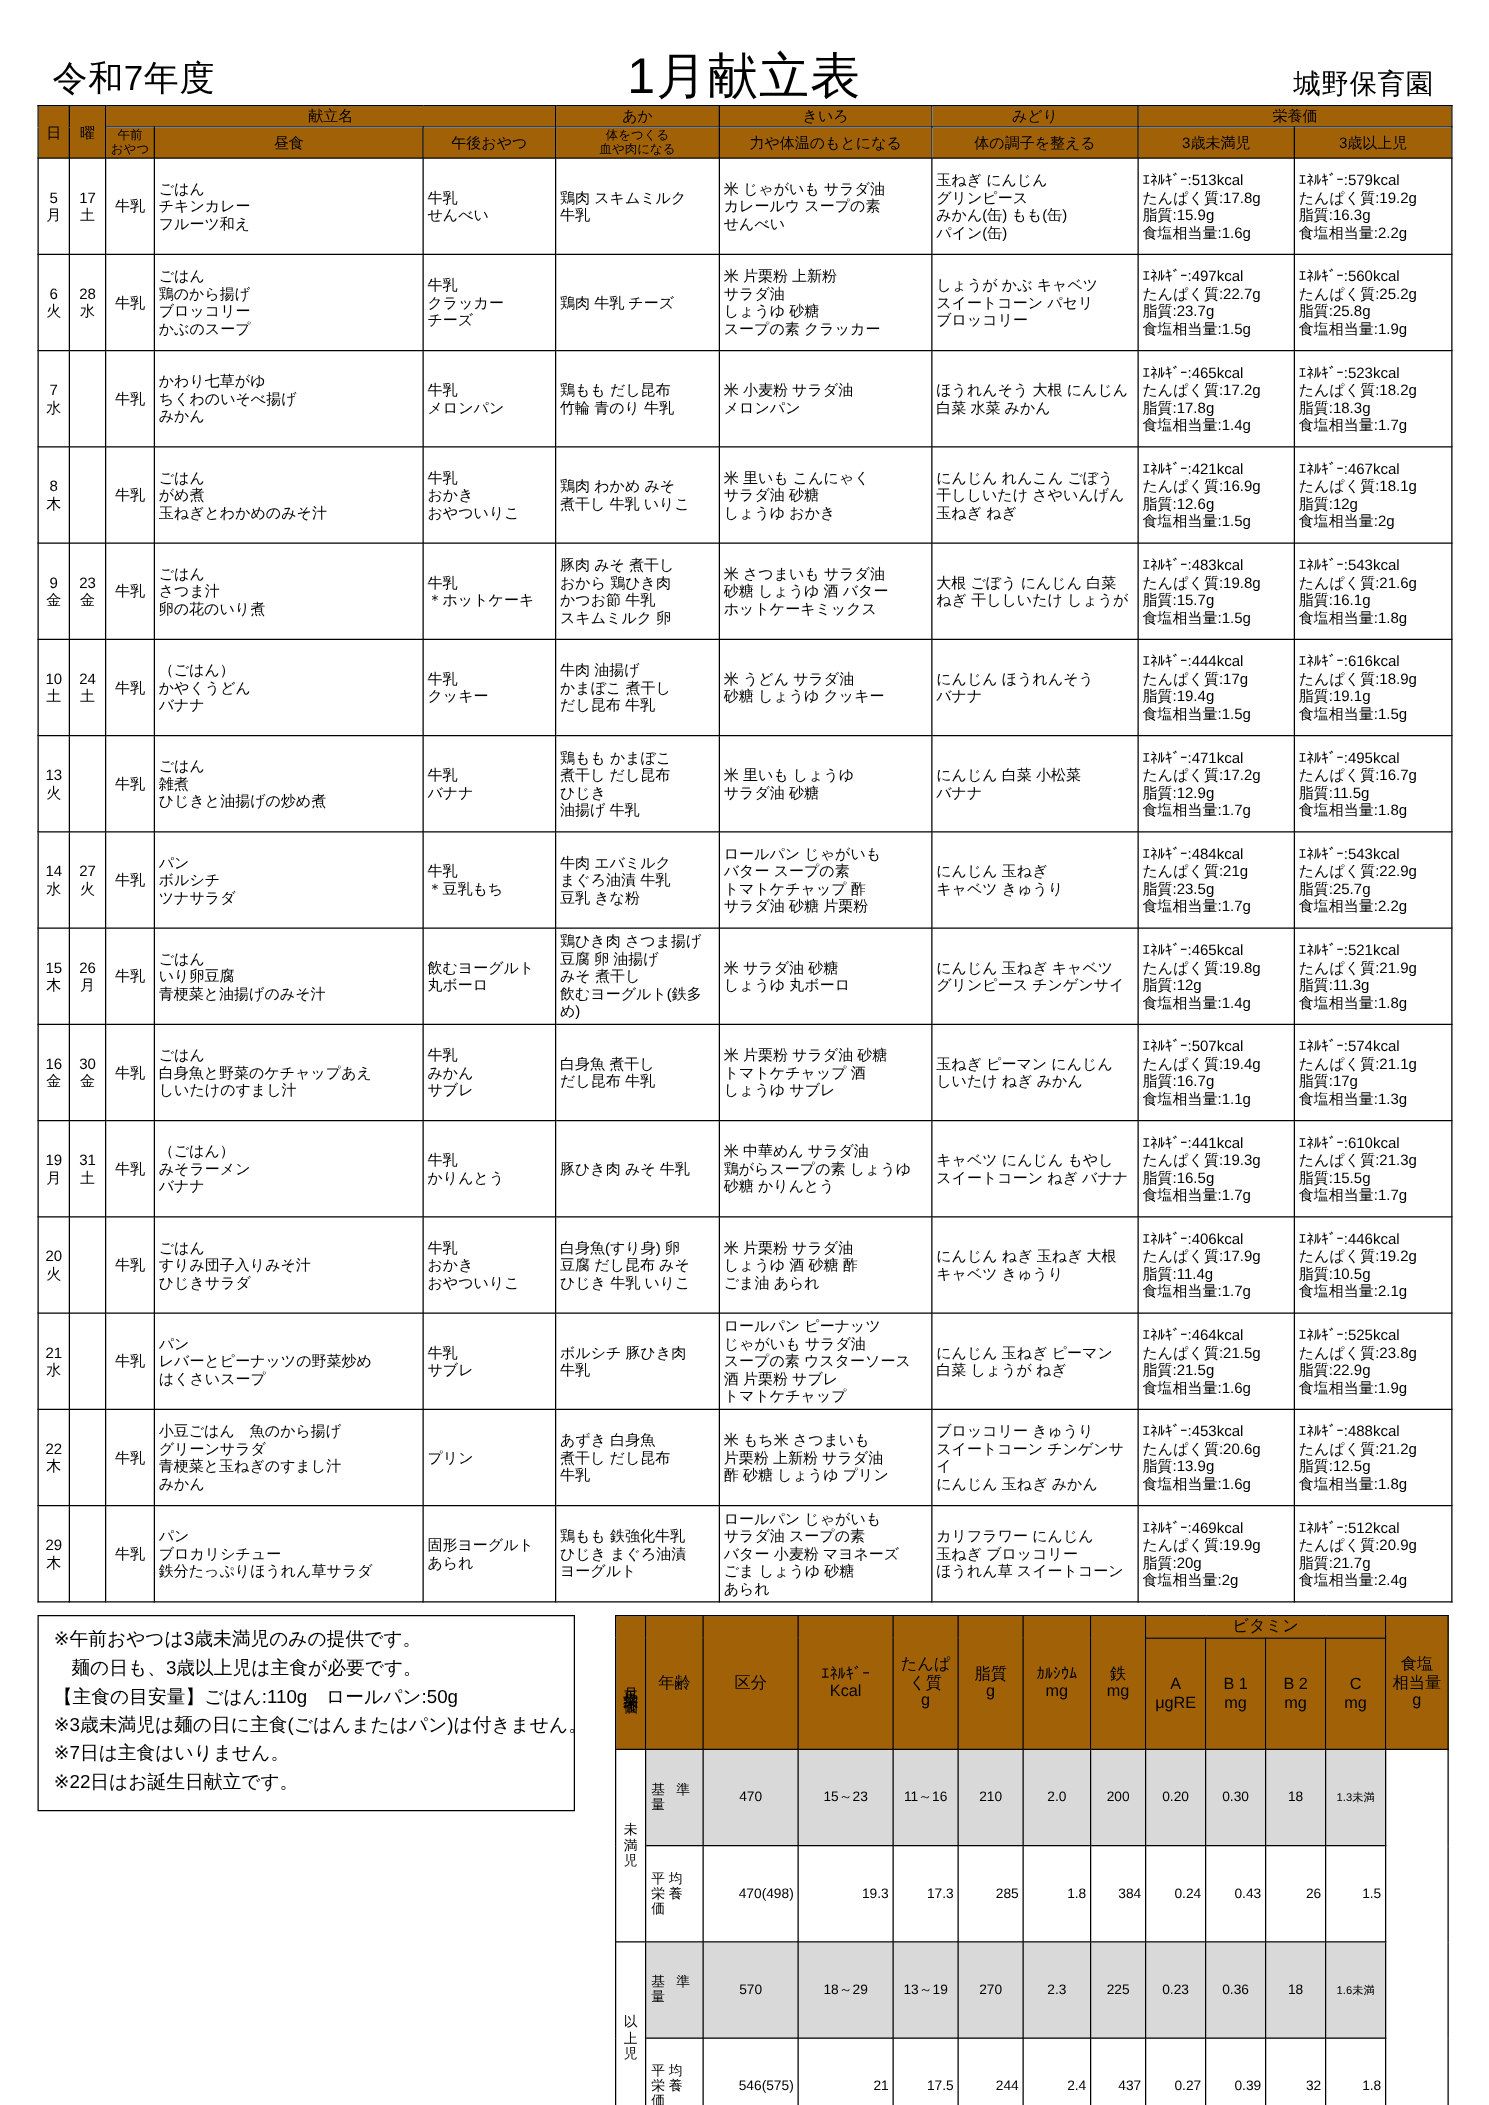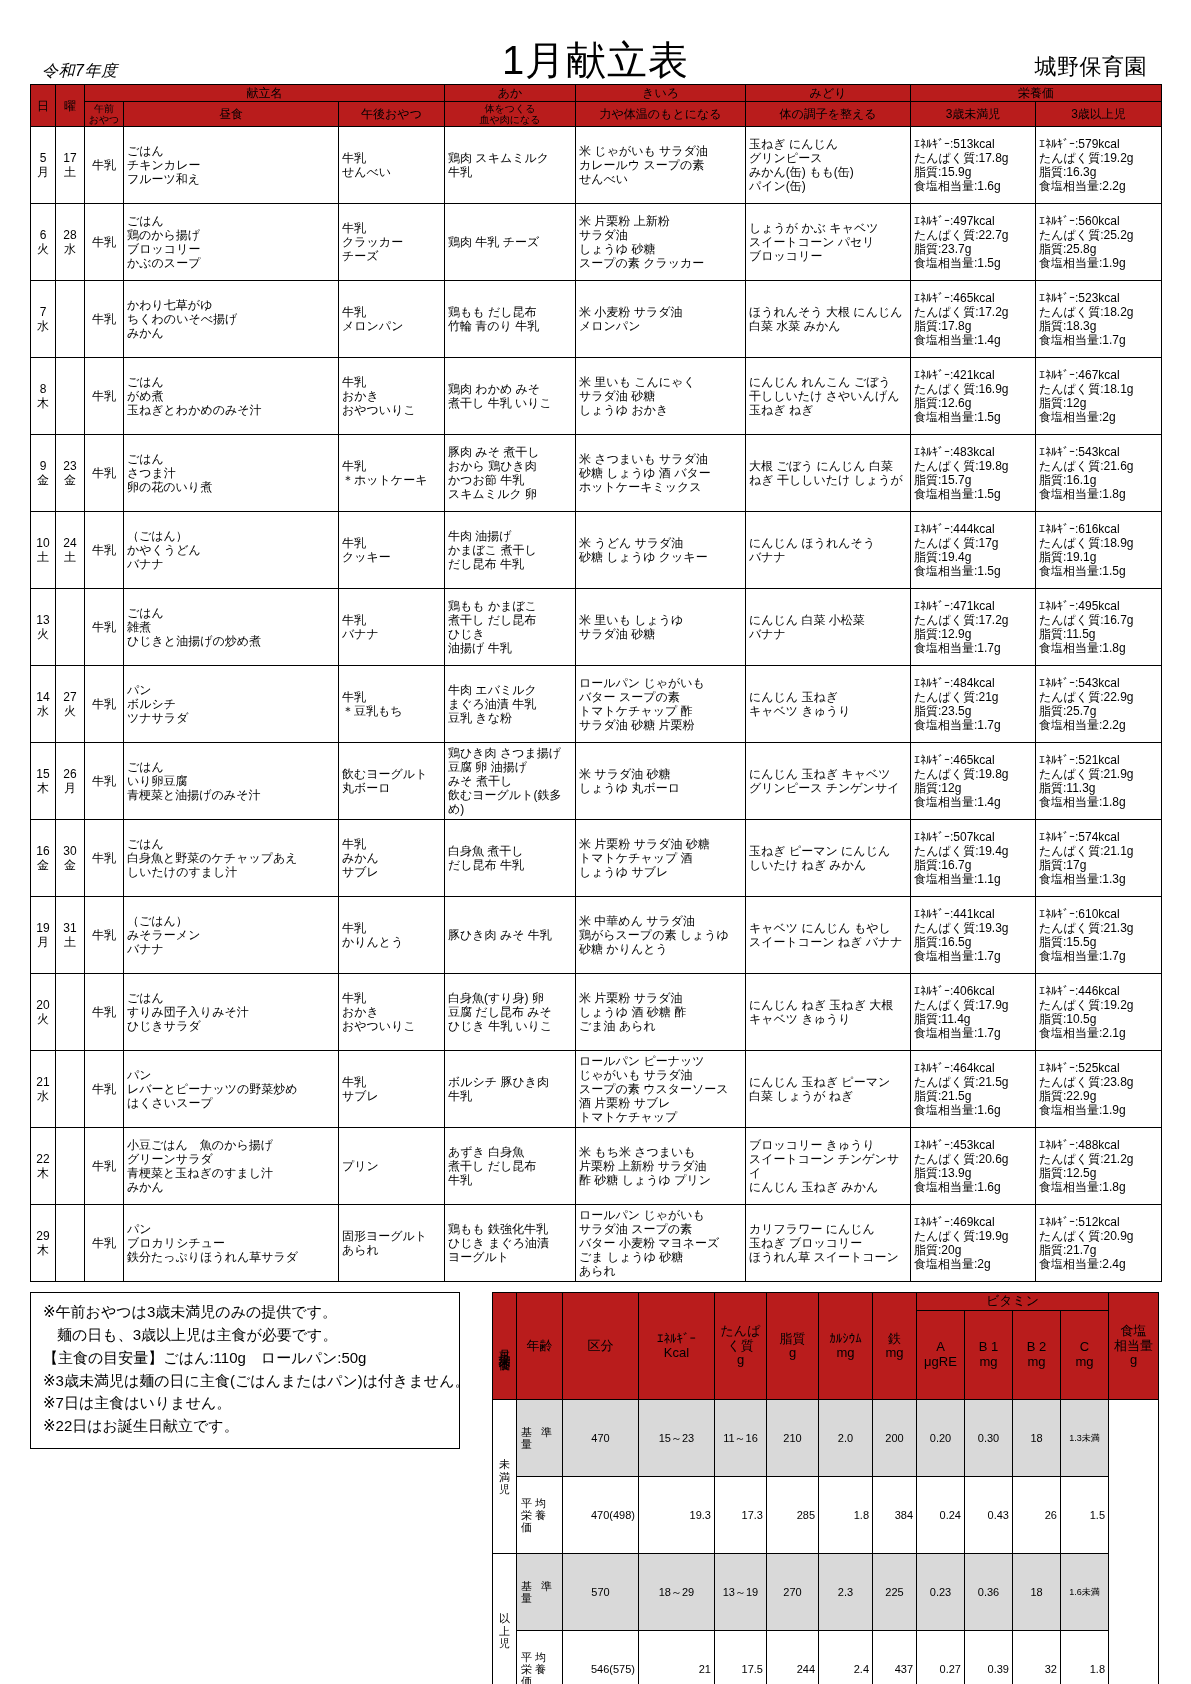--- a/index.html
+++ b/index.html
@@ -26,23 +26,22 @@
   
   .doc-header {
     position: relative;
     height: 62px;
     margin: 22px 34px 0 34px;
   }
   .hdr-year {
     position: absolute;
     left: 8px;
     bottom: 2px;
-    font-size: 16px;
+    font-size: 28px;
     letter-spacing: 0.5px;
-    font-style: italic;
   }
   .hdr-title {
     position: absolute;
     left: 0; right: 0;
     bottom: -4px;
     text-align: center;
     font-size: 40px;
     font-weight: normal;
     letter-spacing: 1px;
   }
@@ -66,21 +65,21 @@
   table.menu th, table.menu td {
     border: 0.8px solid #000;
     vertical-align: middle;
     padding: 1px 3px;
     font-size: 12px;
     line-height: 1.18;
     overflow: hidden;
   }
   
   thead th {
-    background: #b91c1c;
+    background: #a16207;
     text-align: center;
     font-weight: normal;
     font-size: 13px;
     line-height: 1.15;
   }
   thead th.sub {
     font-size: 12px;
   }
   thead th.tiny {
     font-size: 10px;

